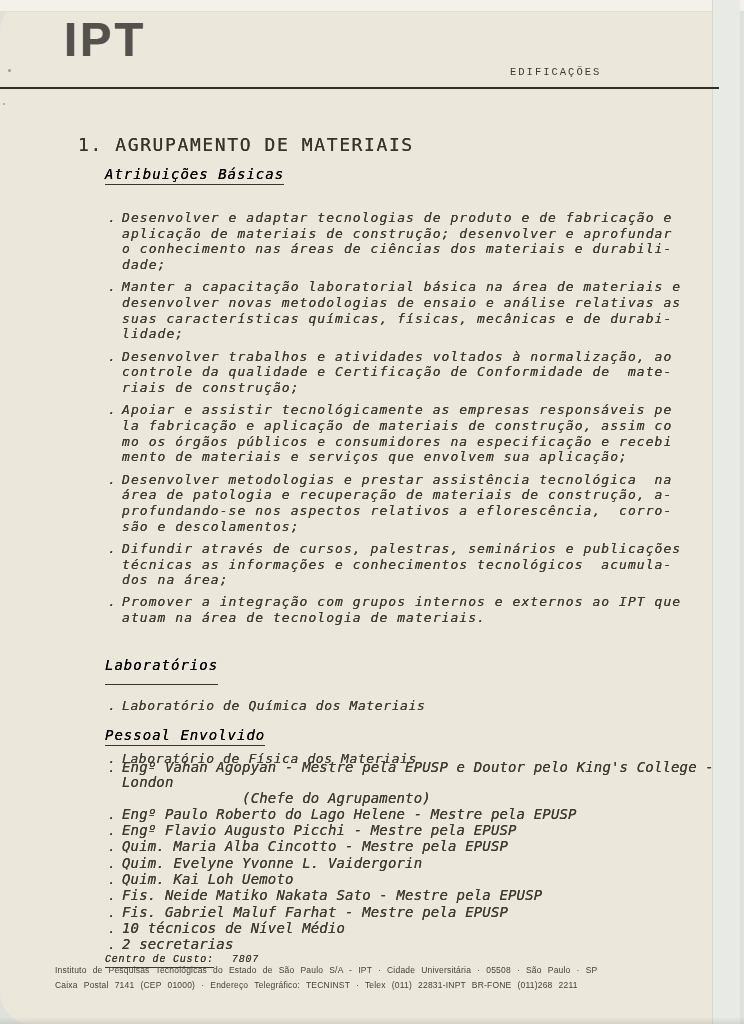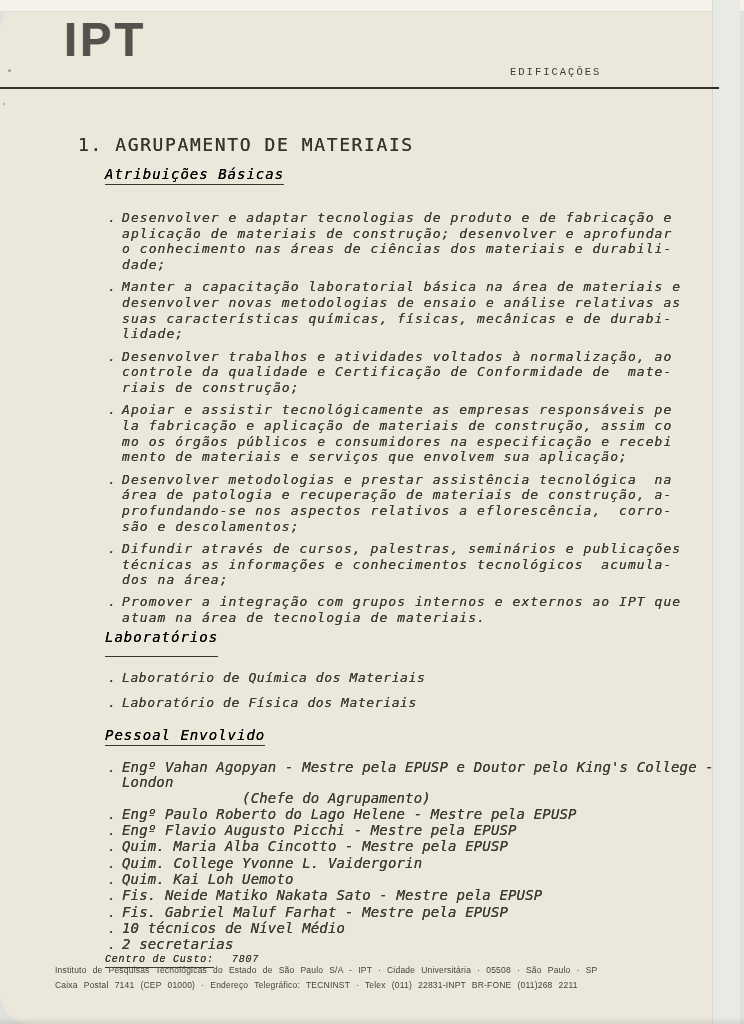--- a/index.html
+++ b/index.html
@@ -37,21 +37,21 @@
   .sec-head.lab{top:629px;left:105px;}
   .sec-head.pes{top:727px;left:105px;}
 
   .bullets{position:absolute;top:210px;left:108px;width:606px;}
   .bullet{display:flex;margin-bottom:6.5px;}
   .bullet .dot{width:14px;flex:none;font-size:13px;line-height:15.7px;}
   .bullet .btxt{white-space:pre-wrap;font-size:13px;line-height:15.7px;
                 letter-spacing:1.05px;}
 
   .labs{position:absolute;top:670px;left:108px;width:600px;}
-  .lab{display:flex;height:25px;}
+  .lab{display:flex;height:25px;margin-top:28px;}
   .lab .dot{width:14px;flex:none;font-size:13px;}
   .lab .btxt{font-size:13px;letter-spacing:0.6px;}
 
   .people{position:absolute;top:760px;left:108px;width:618px;}
   .person{display:flex;margin-bottom:1px;}
   .person .dot{width:14px;flex:none;font-size:12.5px;line-height:15.3px;}
   .person .btxt{white-space:pre-wrap;font-size:14px;line-height:15.3px;
                 letter-spacing:0.15px;}
 
   .centro{position:absolute;top:954px;left:105px;font-size:10px;letter-spacing:0.8px;font-family:Liberation Mono, monospace;}
@@ -156,21 +156,21 @@
     <div class="person">
       <span class="dot">.</span>
       <span class="btxt">Engº Flavio Augusto Picchi - Mestre pela EPUSP</span>
     </div>
     <div class="person">
       <span class="dot">.</span>
       <span class="btxt">Quim. Maria Alba Cincotto - Mestre pela EPUSP</span>
     </div>
     <div class="person">
       <span class="dot">.</span>
-      <span class="btxt">Quim. College Yvonne L. Vaidergorin</span>
+      <span class="btxt">Quim. Evelyne Yvonne L. Vaidergorin</span>
     </div>
     <div class="person">
       <span class="dot">.</span>
       <span class="btxt">Quim. Kai Loh Uemoto</span>
     </div>
     <div class="person">
       <span class="dot">.</span>
       <span class="btxt">Fis. Neide Matiko Nakata Sato - Mestre pela EPUSP</span>
     </div>
     <div class="person">

